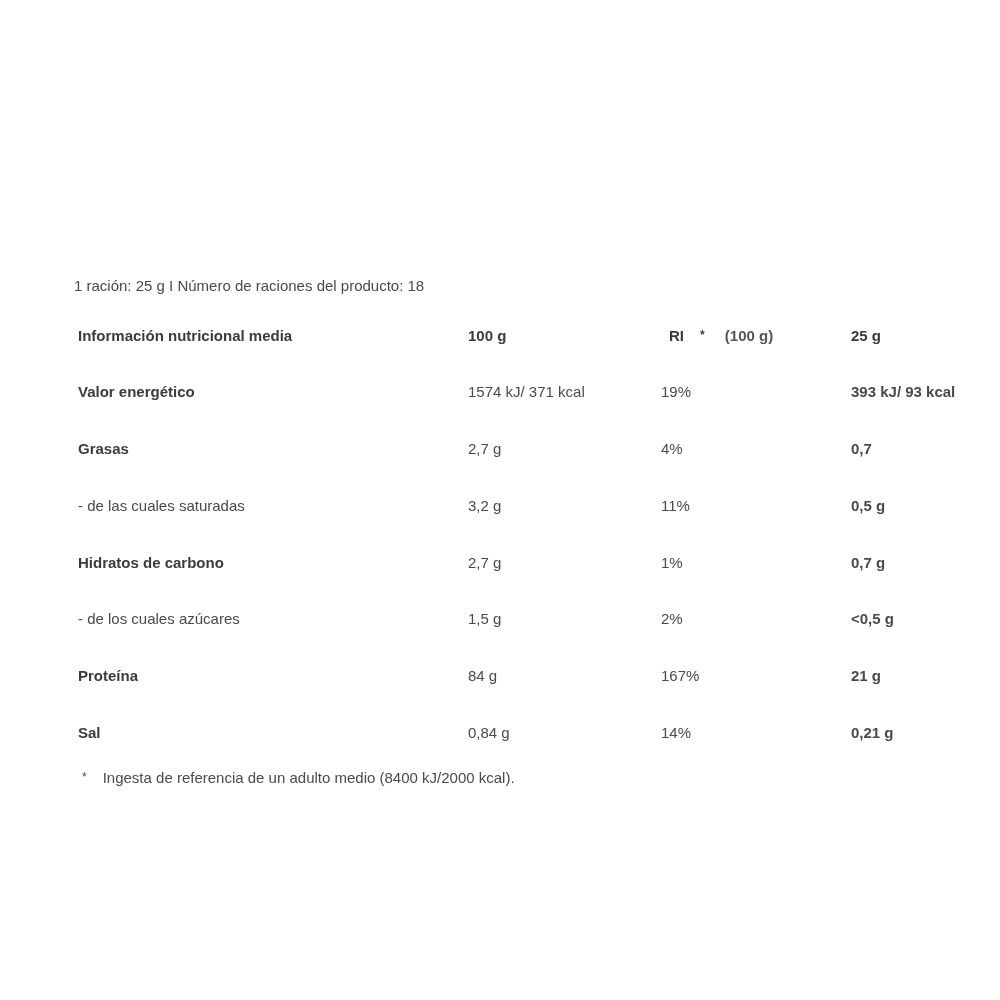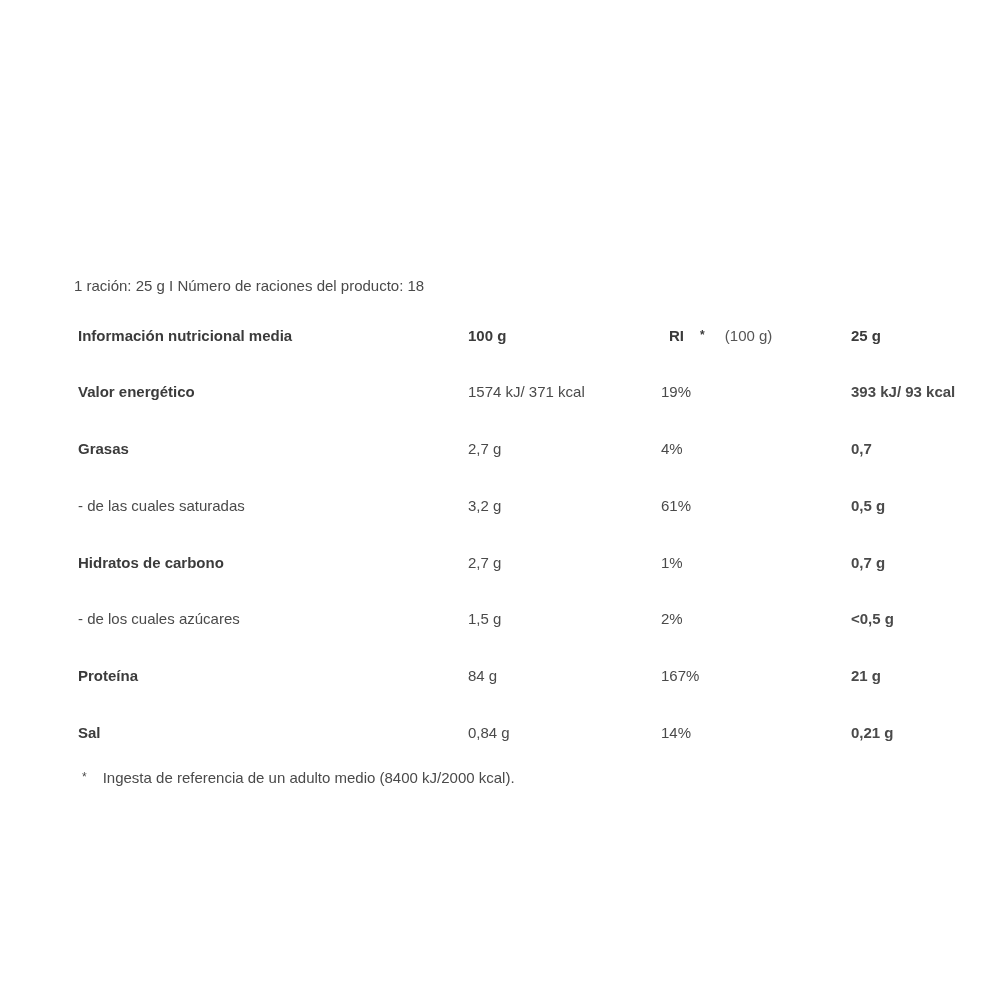--- a/index.html
+++ b/index.html
@@ -21,21 +21,21 @@
 
   .row { position: absolute; left: 0; width: 930px; height: 20px; }
   .cell { position: absolute; top: 0; font-size: 15px; line-height: 1.2; white-space: nowrap; color: #4a4a4a; }
   .c1 { left: 0; }
   .c2 { left: 390px; }
   .c3 { left: 583px; }
   .c4 { left: 773px; font-weight: bold; }
   .bold { font-weight: bold; color: #3b3b3b; }
 
   .header-row .cell { font-weight: bold; color: #3b3b3b; }
-  .ri-note { font-weight: normal; color: #555555; }
+  .ri-note { font-weight: bold; color: #555555; }
   .ri-star { position: relative; top: -2px; font-size: 12px; }
 
   .footnote {
     position: absolute; top: 737px; left: 0;
     font-size: 15px; color: #4a4a4a; line-height: 1.2;
     white-space: nowrap;
     text-align: right;
   }
   .fn-star { position: relative; top: -2px; font-size: 12px; }
 </style>
@@ -64,21 +64,21 @@
     <div class="row" style="top:404px">
       <span class="cell c1 bold">Grasas</span>
       <span class="cell c2">2,7 g</span>
       <span class="cell c3">4%</span>
       <span class="cell c4">0,7</span>
     </div>
 
     <div class="row" style="top:461px">
       <span class="cell c1">- de las cuales saturadas</span>
       <span class="cell c2">3,2 g</span>
-      <span class="cell c3">61%</span>
+      <span class="cell c3">11%</span>
       <span class="cell c4">0,5 g</span>
     </div>
 
     <div class="row" style="top:518px">
       <span class="cell c1 bold">Hidratos de carbono</span>
       <span class="cell c2">2,7 g</span>
       <span class="cell c3">1%</span>
       <span class="cell c4">0,7 g</span>
     </div>
 

